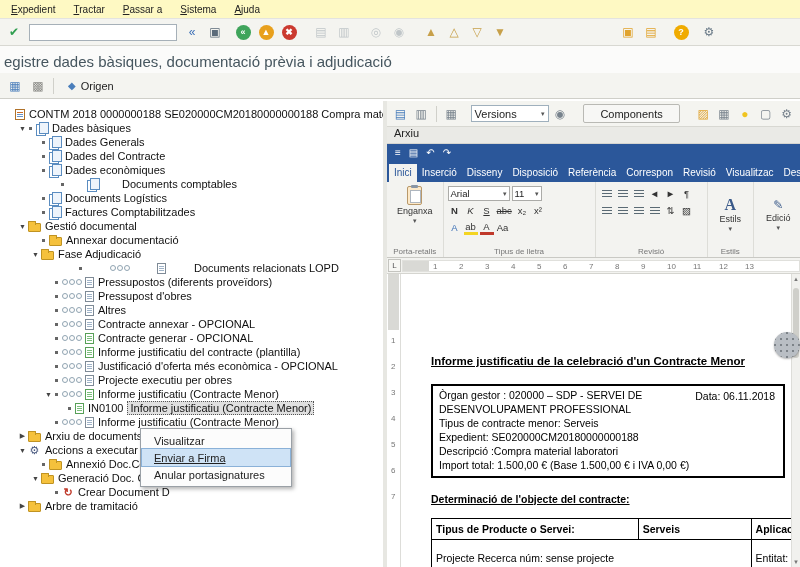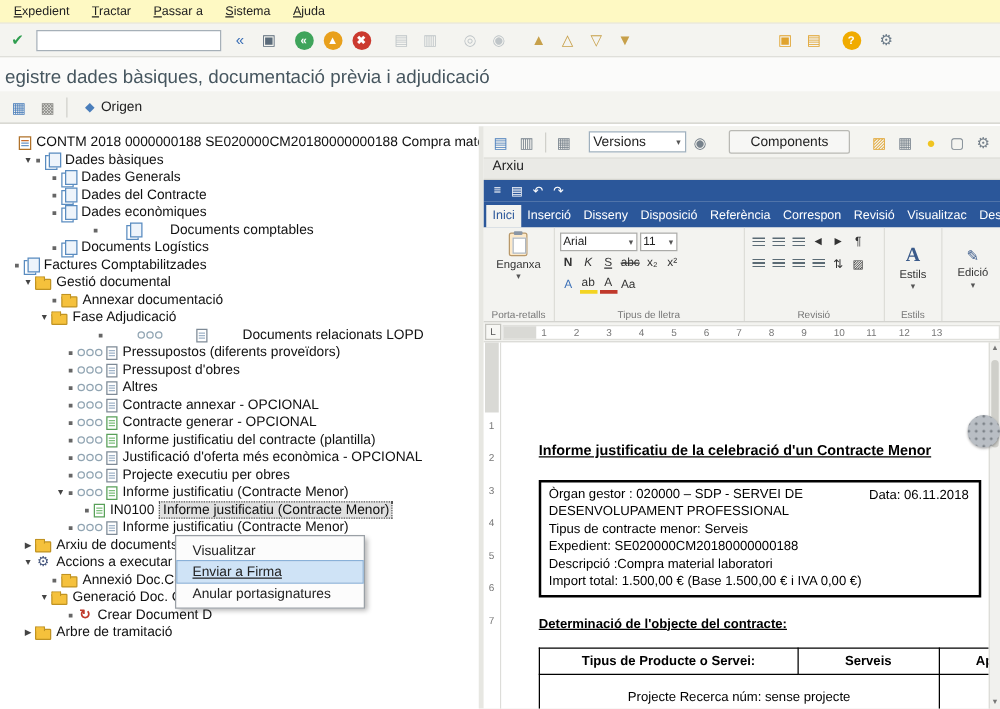--- a/index.html
+++ b/index.html
@@ -92,21 +92,21 @@
   .vscroll{width:9px;flex:none;background:#f1f1ee;border-left:1px solid #ddddd9;position:relative}
   .vthumb{position:absolute;left:1px;right:1px;top:14px;height:70px;background:#cfcfca;border-radius:3px}
   .varrow{position:absolute;left:0;right:0;text-align:center;font-size:6px;color:#777}
   
   .doc-title{font-weight:bold;text-decoration:underline;font-size:11.5px;margin-bottom:14px}
   .info-box{border:2px solid #000;padding:2px 6px 3px;position:relative;width:100%}
   .info-box .l1{max-width:262px}
   .info-date{position:absolute;right:8px;top:3px}
   .doc-h2{font-weight:bold;text-decoration:underline;margin:14px 0 12px}
   .doc-table{border-collapse:collapse;table-layout:fixed;width:500px}
-  .doc-table td{border:1.5px solid #000;text-align:center;padding:3px 4px;font-size:10.5px}
+  .doc-table td{border:1.5px solid #000;text-align:left;padding:3px 4px;font-size:10.5px}
   .doc-table .b{font-weight:bold}
   .float-handle{position:absolute;right:0;top:231px;width:26px;height:26px;border-radius:50%;background:#b9bec4;box-shadow:0 1px 2px rgba(0,0,0,.3);background-image:radial-gradient(#7c8288 1px,transparent 1.3px);background-size:6px 6px;background-position:4px 4px;z-index:70}
 </style>
 </head>
 <body>
 
 <div class="menubar">
     <span class="menu-item"><u>E</u>xpedient</span>
     <span class="menu-item"><u>T</u>ractar</span>
     <span class="menu-item"><u>P</u>assar a</span>
@@ -223,33 +223,33 @@
           <span class="bullet"></span>
           <span class="ic ic-pages"></span>
           <span>Dades del Contracte</span>
         </div>
         <div class="tree-row" style="padding-left: 30px;">
           <span class="exp"></span>
           <span class="bullet"></span>
           <span class="ic ic-pages"></span>
           <span>Dades econòmiques</span>
         </div>
-        <div class="tree-row" style="padding-left: 44px; gap: 19px;">
+        <div class="tree-row" style="padding-left: 30px; gap: 19px;">
           <span class="exp"></span>
           <span class="bullet"></span>
           <span class="ic ic-pages"></span>
           <span>Documents comptables</span>
         </div>
         <div class="tree-row" style="padding-left: 30px;">
           <span class="exp"></span>
           <span class="bullet"></span>
           <span class="ic ic-pages"></span>
           <span>Documents Logístics</span>
         </div>
-        <div class="tree-row" style="">
+        <div class="tree-row" style="padding-left: 30px;">
           <span class="exp"></span>
           <span class="bullet"></span>
           <span class="ic ic-pages"></span>
           <span>Factures Comptabilitzades</span>
         </div>
         <div class="tree-row" style="padding-left: 17px;">
           <span class="exp">▼</span>
           <span class="ic ic-folder"></span>
           <span>Gestió documental</span>
         </div>

